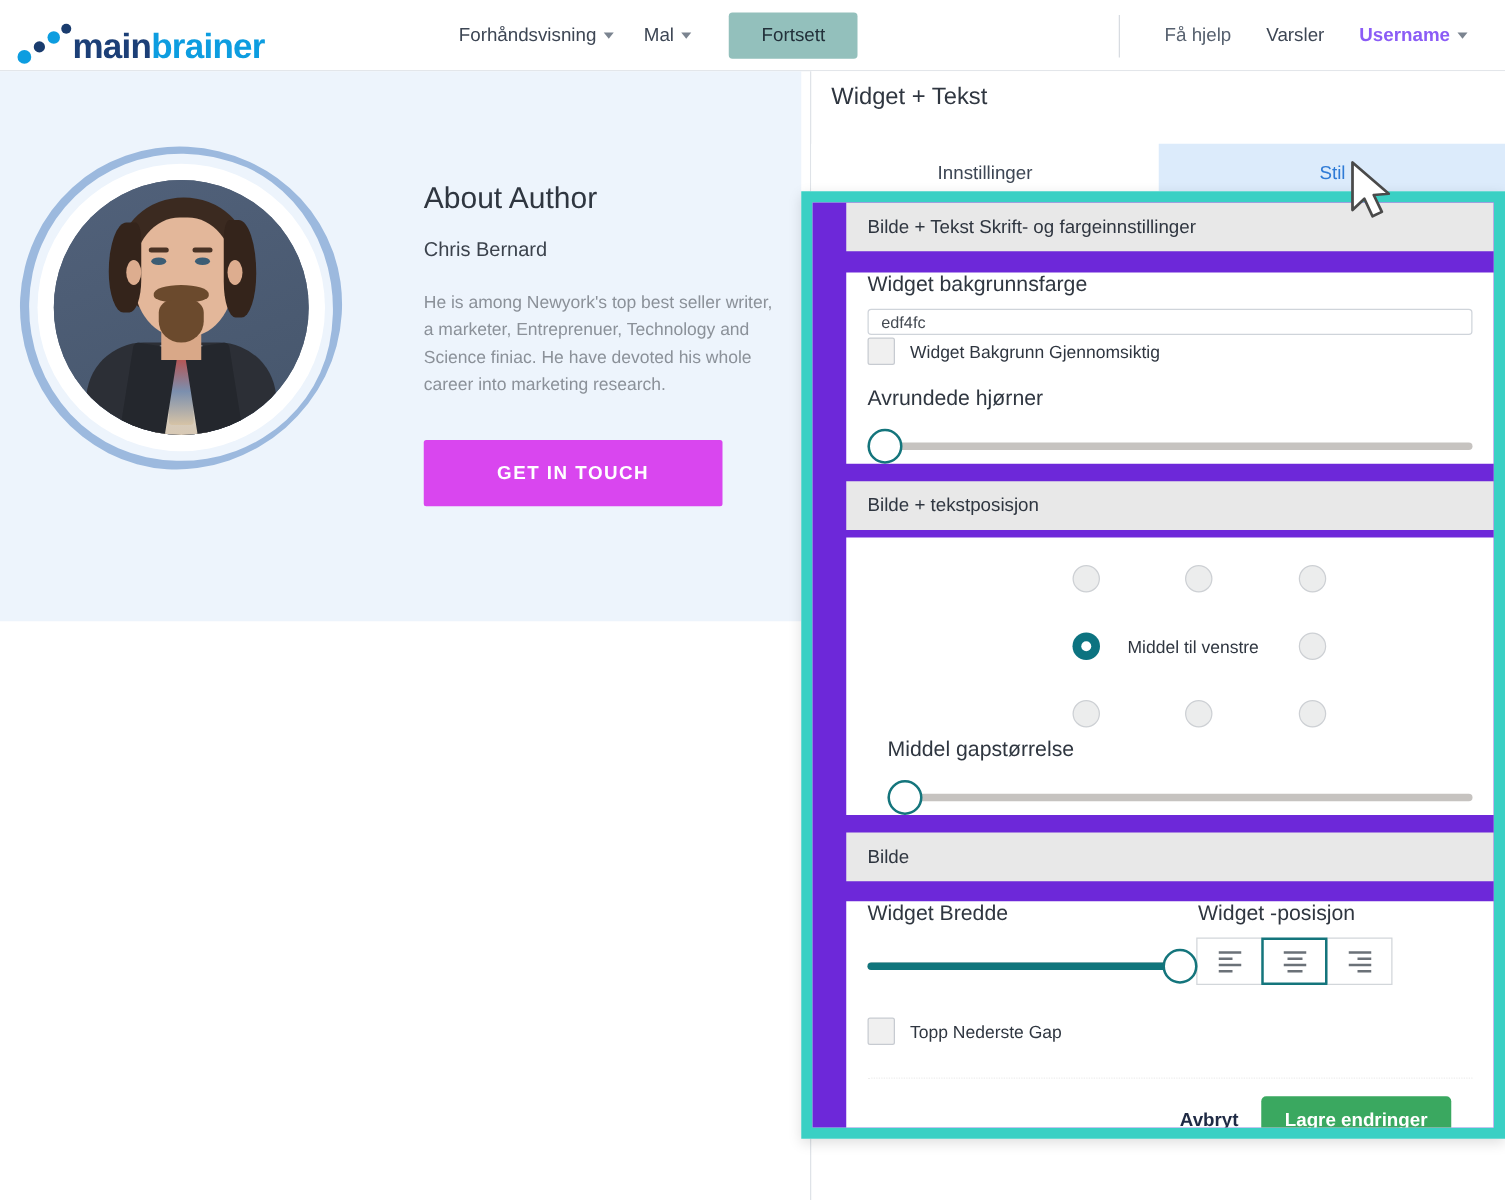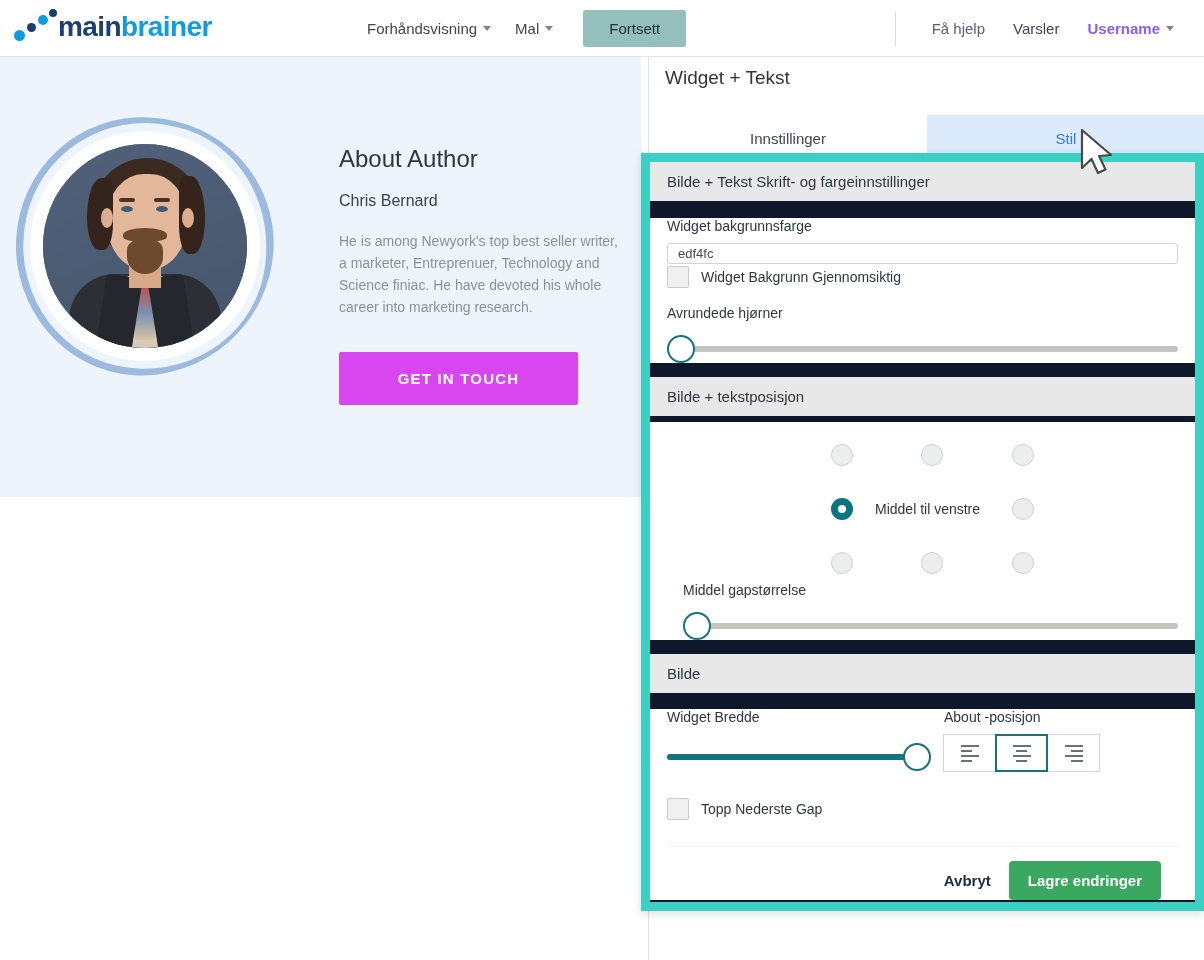--- a/index.html
+++ b/index.html
@@ -10,21 +10,21 @@
     overflow: hidden;
   }
   #root { position: relative; width: 1204px; height: 960px; }
 
   
   .topbar {
     position: absolute; left: 0; top: 0; width: 1204px; height: 57px;
     background: #ffffff; border-bottom: 1px solid #e3e6ea;
     display: flex; align-items: center;
   }
-  .logo-wrap { position: absolute; left: 14px; top: 8px; display: flex; align-items: flex-end; }
+  .logo-wrap { position: absolute; left: 14px; top: 18px; display: flex; align-items: flex-end; }
   .logo-dots { position: relative; width: 44px; height: 34px; }
   .logo-dots i { position: absolute; border-radius: 50%; display: block; }
   .d1 { width: 11px; height: 11px; background: #0d9de0; left: 0px;  top: 22px; }
   .d2 { width: 9px;  height: 9px;  background: #1a3c6e; left: 13px; top: 15px; }
   .d3 { width: 10px; height: 10px; background: #0d9de0; left: 24px; top: 7px;  }
   .d4 { width: 8px;  height: 8px;  background: #1a3c6e; left: 35px; top: 1px;  }
   .logo-text { font-size: 28px; font-weight: bold; letter-spacing: -0.6px; line-height: 30px; }
   .logo-text .part-a { color: #1c3f77; }
   .logo-text .part-b { color: #0d9de0; }
 
@@ -108,28 +108,28 @@
   .tab { flex: 1; text-align: center; font-size: 15px; padding: 15px 0; cursor: pointer; }
   .tab.inactive { color: #3d4654; background: #fff; }
   .tab.active { color: #2f7bd6; background: #dcebfb; }
 
   
   .hl-frame {
     position: absolute; left: 641px; top: 153px; width: 563px; height: 758px;
     border: 9px solid #3ad0c4; background: #ffffff;
     box-shadow: 0 3px 10px rgba(0,0,0,0.13);
   }
-  .hl-inner { position: absolute; inset: 0; overflow: hidden; background: #0f172a; }
+  .hl-inner { position: absolute; inset: 0; overflow: hidden; background: #6d28d9; padding-left: 27px; }
 
   .sec-head {
     background: #e8e8e8; color: #2f3640; font-size: 15px;
     padding: 11px 16px 11px 17px;
   }
   .sec-body { padding: 0 17px; background: #fff; }
-  .fld-label { font-size: 14px; color: #2f3640; margin-top: 17px; }
+  .fld-label { font-size: 17px; color: #2f3640; margin-top: 17px; }
   .txt-input {
     display: block; width: 100%; margin-top: 9px; height: 21px;
     border: 1px solid #cfd4da; border-radius: 3px; padding: 0 10px;
     font-size: 13px; color: #444a52; font-family: "Liberation Sans", sans-serif;
     background: #fff;
   }
   .chk-row { display: flex; align-items: center; gap: 12px; margin-top: 2px; }
   .chk-box { width: 22px; height: 22px; border: 1px solid #c7cbd1; background: #f0f0f0; border-radius: 2px; cursor: pointer; }
   .chk-label { font-size: 14px; color: #2f3640; }
 
@@ -304,21 +304,21 @@
         <div class="two-col">
           <div class="col-a">
             <div class="fld-label" style="margin-top:0;">Widget Bredde</div>
             <div class="slider" style="margin-top:16px; width:264px;">
               <div class="sl-track"></div>
               <div class="sl-fill" style="width:248px;"></div>
               <div class="sl-knob" style="left:236px;"></div>
             </div>
           </div>
           <div class="col-b">
-            <div class="fld-label" style="margin-top:0;">About -posisjon</div>
+            <div class="fld-label" style="margin-top:0;">Widget -posisjon</div>
             <div class="align-group">
               <div class="align-btn">
                 <span class="al-lines al-l">
                     <i></i>
                     <i></i>
                     <i></i>
                     <i></i>
                   </span>
               </div>
               <div class="align-btn sel">

